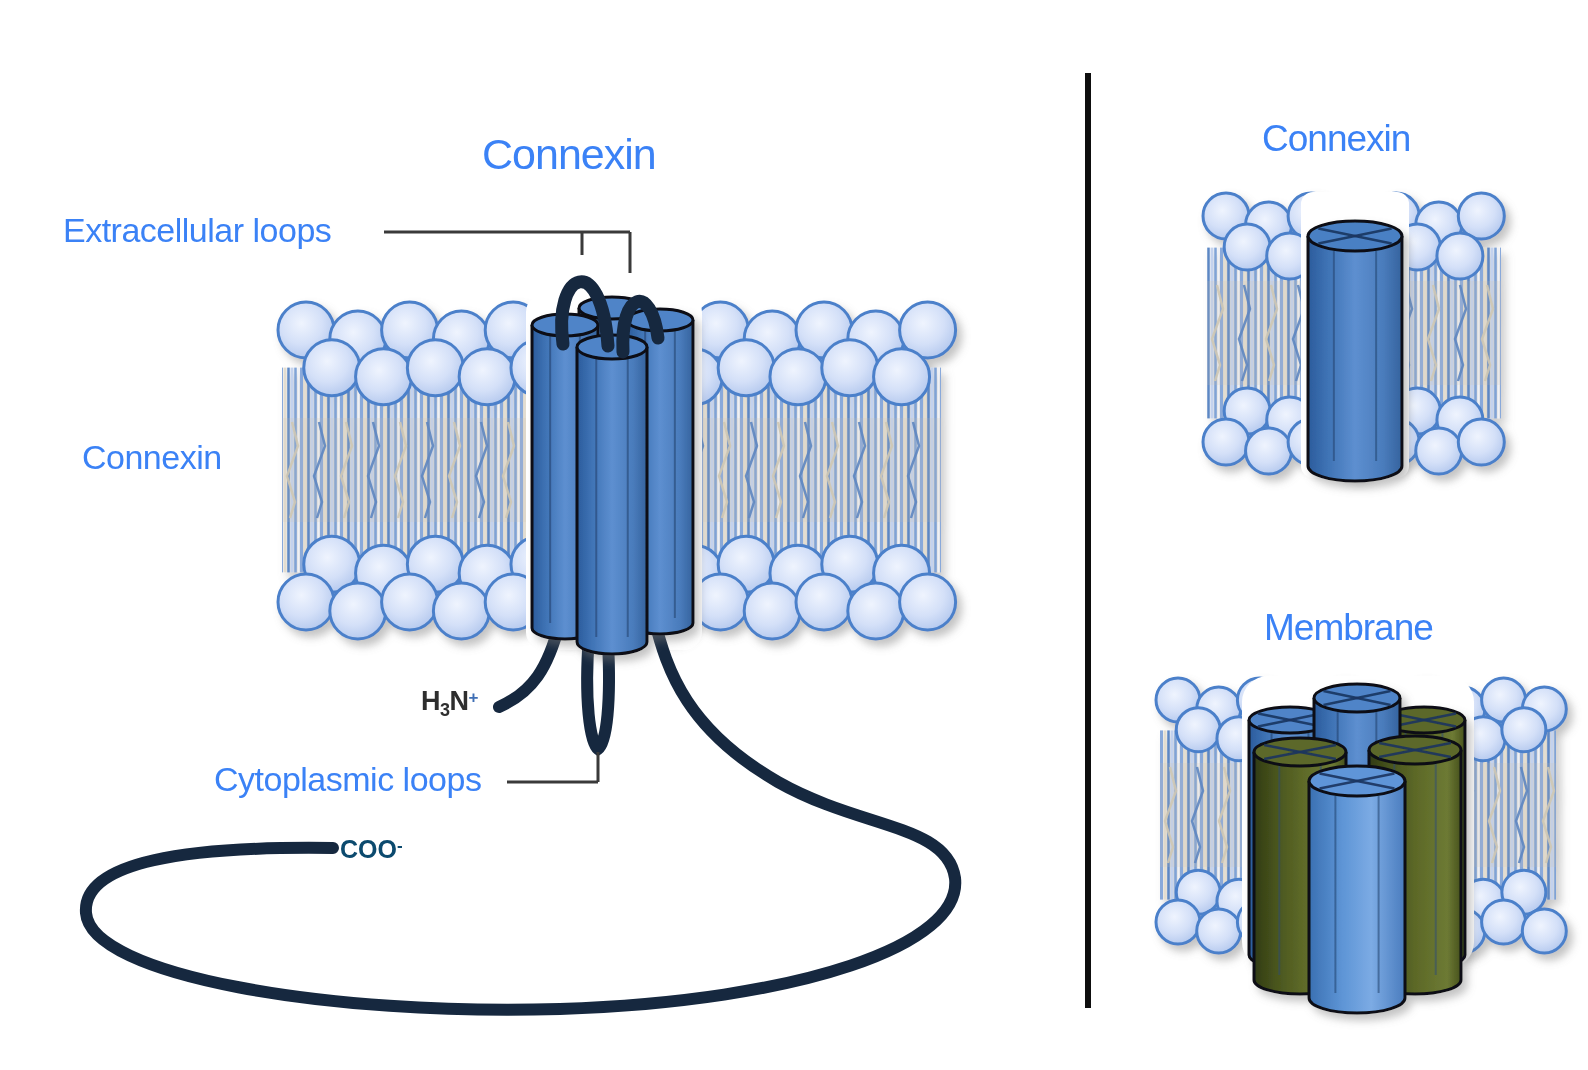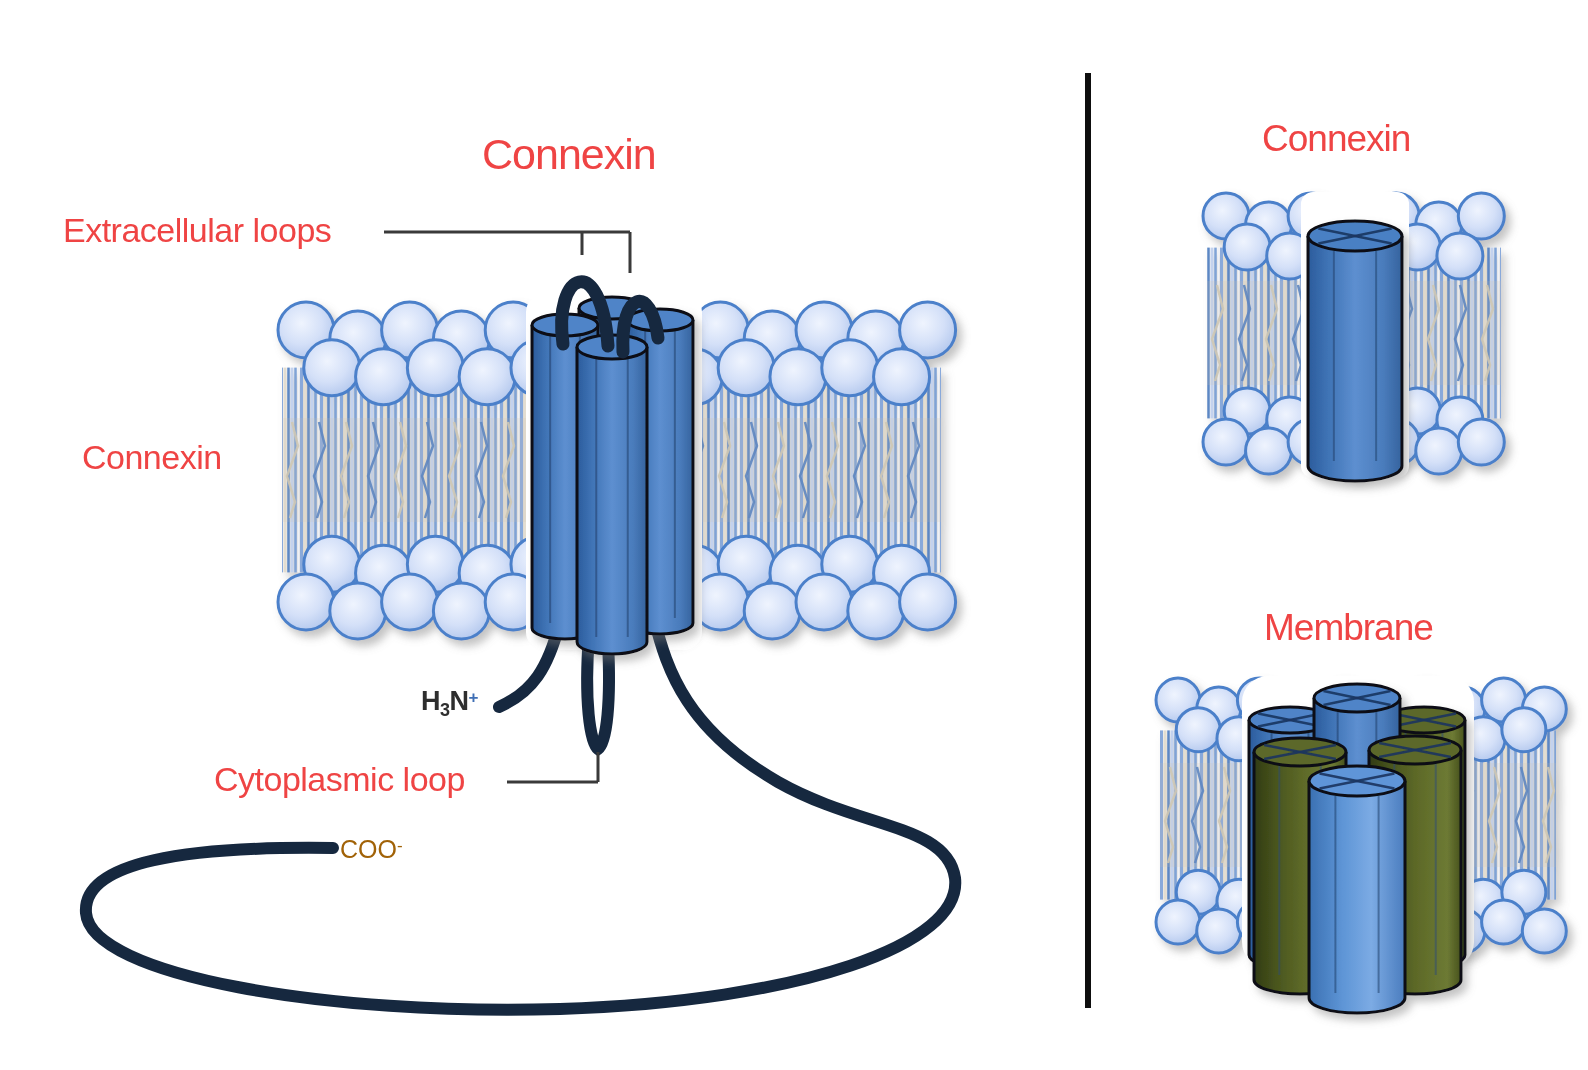--- a/index.html
+++ b/index.html
@@ -1,25 +1,25 @@
 <!DOCTYPE html>
 <html><head>
 <meta charset="utf-8">
 <style>
   *{margin:0;padding:0;box-sizing:border-box}
   html,body{width:1588px;height:1070px;background:#fff;overflow:hidden}
   body{position:relative;font-family:"Liberation Sans",sans-serif}
   #diagram{position:absolute;left:0;top:0}
-  .lbl{position:absolute;color:#ef4444;font-size:34px;white-space:nowrap;letter-spacing:-.5px}
+  .lbl{position:absolute;color:#3b82f6;font-size:34px;white-space:nowrap;letter-spacing:-.5px}
   .title-l{font-size:43px;letter-spacing:-1px}
   .title-r{font-size:37px;letter-spacing:-1px}
   .amine{font-size:27px;font-weight:700;color:#2e2e2e}
   .amine sub{font-size:18px;vertical-align:-6px}
   .amine sup{font-size:17px;vertical-align:7px;color:#3f6fb5}
-  .coo{font-size:25px;font-weight:400;color:#a16207;letter-spacing:0}
+  .coo{font-size:25px;font-weight:700;color:#0c4a6e;letter-spacing:0}
   .coo sup{font-size:17px;vertical-align:7px}
   .strand{fill:none;stroke:#16283f;stroke-width:12;stroke-linecap:round}
   .loop{fill:none;stroke:#16283f;stroke-width:13;stroke-linecap:round}
   .callout{fill:none;stroke:#3a3a3a;stroke-width:3}
 </style>
 </head>
 <body>
 
 <svg id="diagram" width="1588" height="1070" viewBox="0 0 1588 1070">
   <defs>
@@ -322,16 +322,16 @@
       <ellipse cx="1357" cy="781" rx="48" ry="15" fill="#5f95d8" stroke="#0b0e12" stroke-width="3"></ellipse>
       <line x1="1319.56" y1="773.5" x2="1394.44" y2="788.5" stroke="#1a3560" stroke-width="2.5" opacity="0.9"></line>
       <line x1="1319.56" y1="788.5" x2="1394.44" y2="773.5" stroke="#1a3560" stroke-width="2.5" opacity="0.9"></line>
     </g>
 </svg>
 
 <div class="lbl title-l" style="left:482px;top:130px">Connexin</div>
 <div class="lbl" style="left:63px;top:211px">Extracellular loops</div>
 <div class="lbl" style="left:82px;top:438px">Connexin</div>
 <div class="lbl amine" style="left:421px;top:686px"><span>H</span><sub>3</sub><span>N</span><sup>+</sup></div>
-<div class="lbl" style="left:214px;top:760px">Cytoplasmic loop</div>
+<div class="lbl" style="left:214px;top:760px">Cytoplasmic loops</div>
 <div class="lbl coo" style="left:340px;top:835px"><span>COO</span><sup>-</sup></div>
 <div class="lbl title-r" style="left:1262px;top:118px">Connexin</div>
 <div class="lbl title-r" style="left:1264px;top:607px">Membrane</div>
 
 </body></html>

